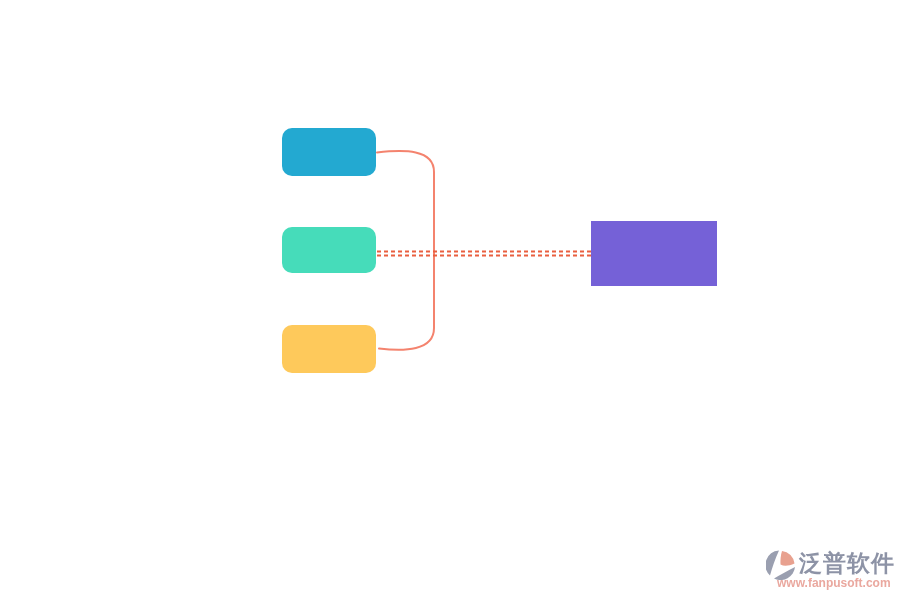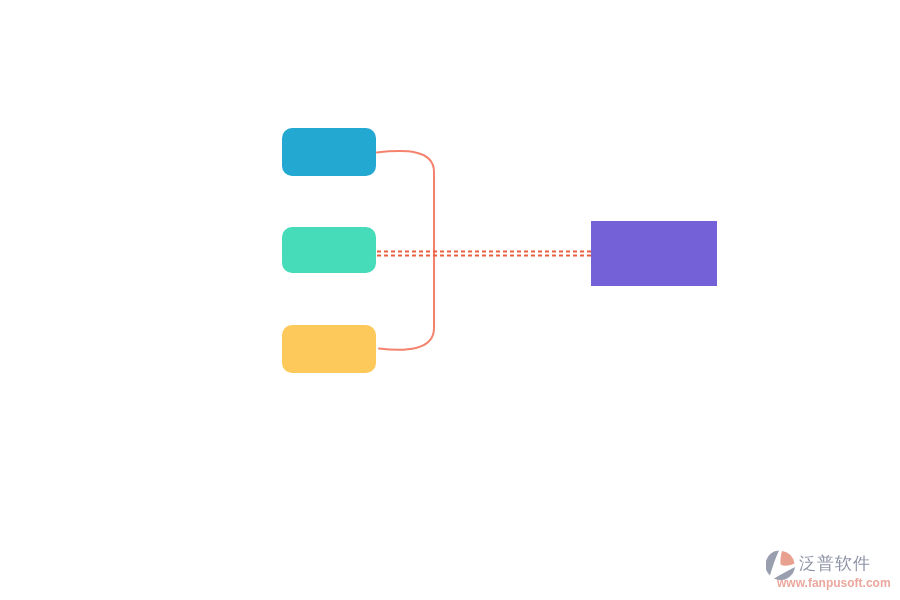--- a/index.html
+++ b/index.html
@@ -69,22 +69,22 @@
   }
   .logo-icon {
     position: absolute;
     left: 2px; top: 2px;
     width: 30px; height: 30px;
   }
   .logo-brand {
     position: absolute;
     left: 35px; top: 1px;
     font-family: "DejaVu Serif", "Liberation Serif", serif;
-    font-weight: normal;
-    font-size: 17px;
+    font-weight: bold;
+    font-size: 23px;
     line-height: 28px;
     color: #8D93A6;
     white-space: nowrap;
     letter-spacing: 1px;
   }
   .logo-url {
     position: absolute;
     left: 13px; top: 28px;
     font-family: "Liberation Sans", sans-serif;
     font-weight: bold;

